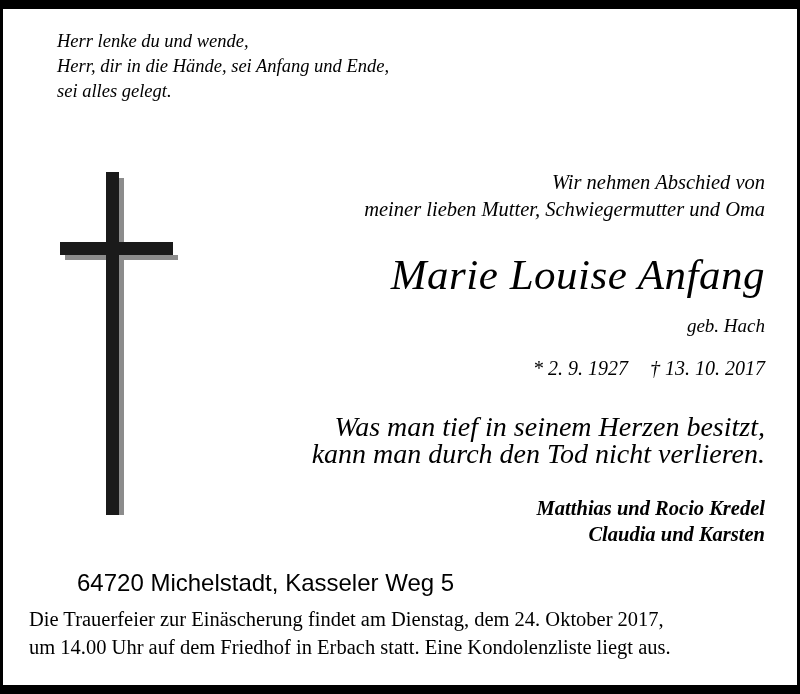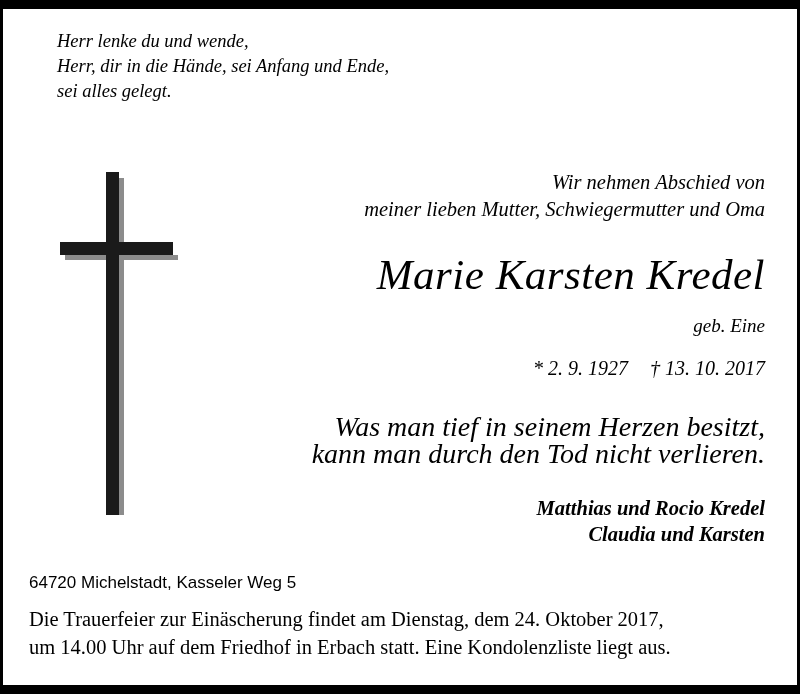--- a/index.html
+++ b/index.html
@@ -132,22 +132,23 @@
   }
   
   .footer {
     position: absolute;
     left: 29px;
     top: 562px;
     width: 740px;
     font-family: "Liberation Sans", sans-serif;
   }
   .address {
-    font-size: 17px;
+    font-size: 24px;
     line-height: 24px;
+    margin-left: 48px;
   }
   .ceremony {
     font-family: "Liberation Serif", serif;
     font-size: 20.5px;
     line-height: 28px;
     margin-top: 10px;
     white-space: pre-line;
   }
 </style>
 </head>
@@ -163,22 +164,22 @@
   <div class="cross">
     <div class="vbar-shadow"></div>
     <div class="hbar-shadow"></div>
     <div class="vbar"></div>
     <div class="hbar"></div>
   </div>
 
   <div class="main-col">
     <div class="intro">Wir nehmen Abschied von
 meiner lieben Mutter, Schwiegermutter und Oma</div>
-    <div class="name">Marie Karsten Kredel</div>
-    <div class="maiden">geb. Eine</div>
+    <div class="name">Marie Louise Anfang</div>
+    <div class="maiden">geb. Hach</div>
     <div class="dates">
       <span>* 2. 9. 1927</span><span class="sep"></span><span>† 13. 10. 2017</span>
     </div>
     <div class="quote">Was man tief in seinem Herzen besitzt,
 kann man durch den Tod nicht verlieren.</div>
     <div class="family">Matthias und Rocio Kredel
 Claudia und Karsten</div>
   </div>
 
   <div class="footer">

